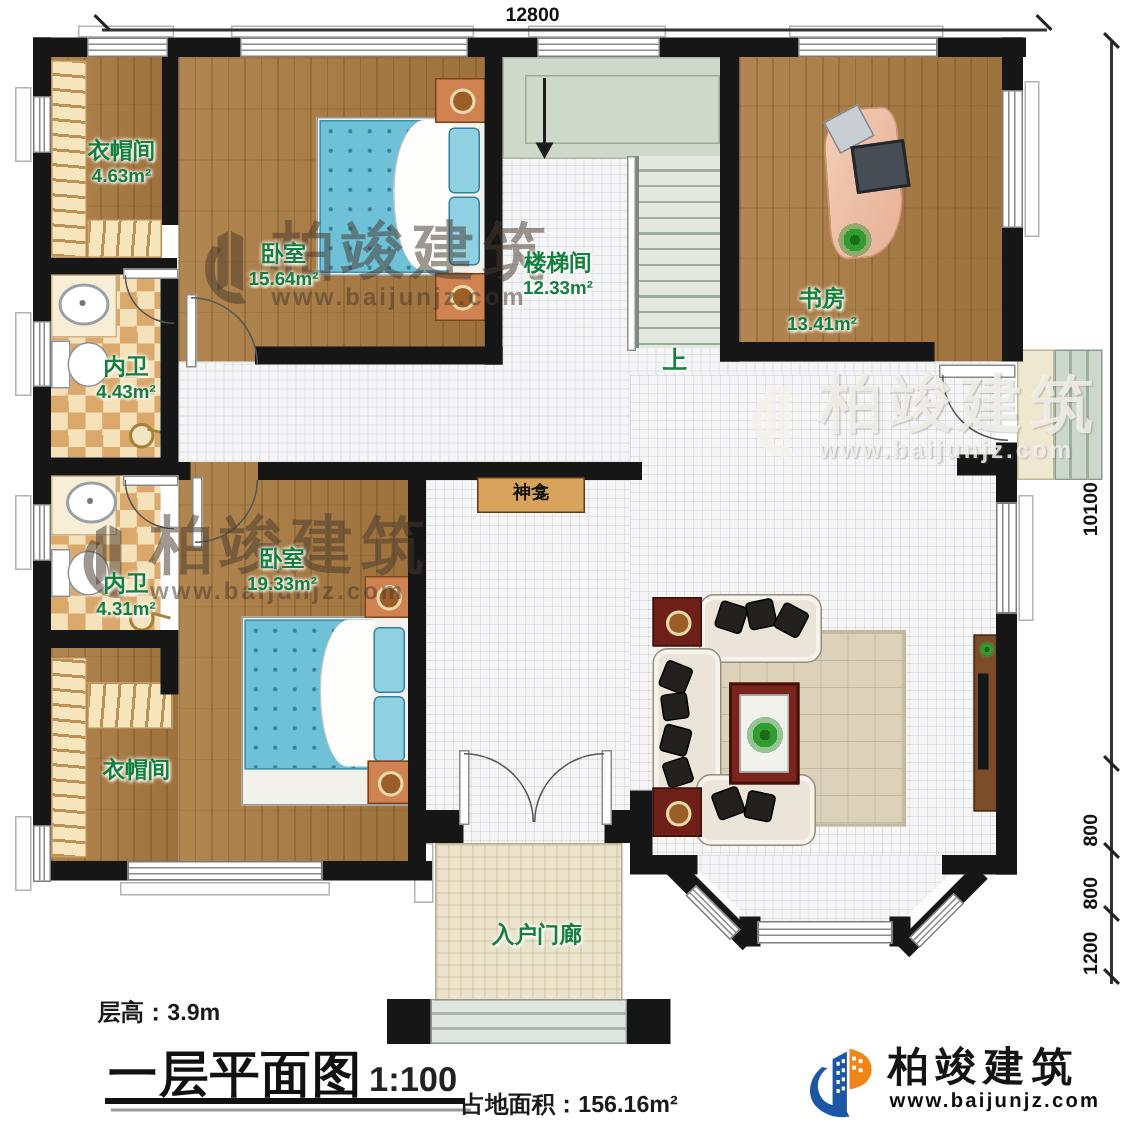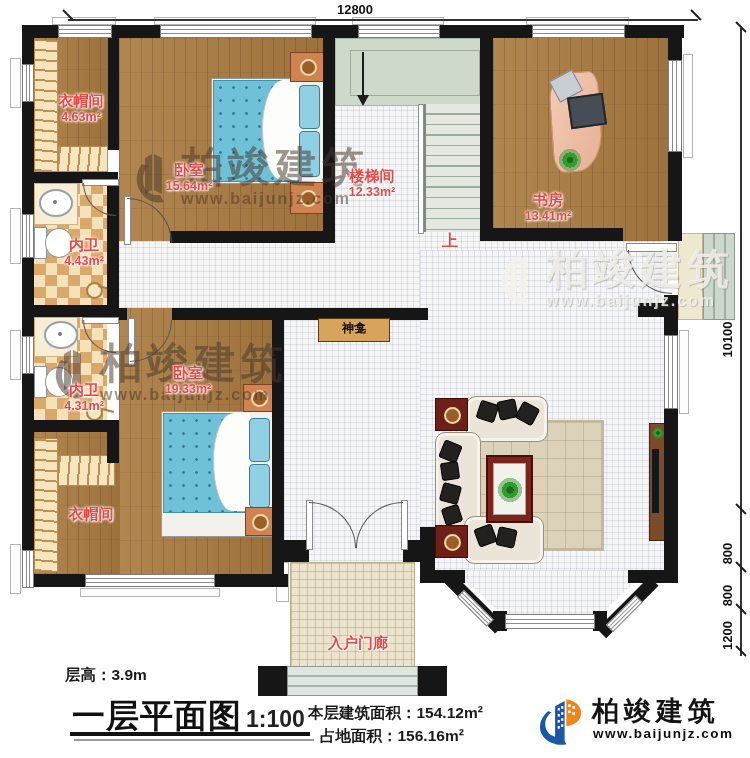--- a/index.html
+++ b/index.html
@@ -47,21 +47,21 @@
   .plantblob{position:absolute;background:radial-gradient(circle,#1a6b1a 0 20%,#2f9e2f 20% 45%,rgba(60,150,60,.5) 45% 65%,transparent 66%);}
   .counter{position:absolute;background:#f8eed6;border:1px solid #cdb384;}
   .oval{position:absolute;background:#fff;border:2px solid #98a0a8;border-radius:50%;}
   .dot{position:absolute;background:#777;border-radius:50%;}
   .tank{position:absolute;background:#fff;border:1px solid #8a929a;}
   .bowl{position:absolute;background:#fff;border:1px solid #8a929a;border-radius:50%;}
   .shring{position:absolute;background:#f3e6c4;border:2px solid #a98136;border-radius:50%;}
   .hose{position:absolute;background:#a98136;height:2px;}
   .leaf{position:absolute;background:#fff;border:1px solid #8a8a8a;}
   .doorarc{position:absolute;box-sizing:border-box;}
-  .rlabel{position:absolute;text-align:center;font-weight:bold;color:#ef4444;line-height:1.18;
+  .rlabel{position:absolute;text-align:center;font-weight:bold;color:#15803d;line-height:1.18;
     text-shadow:0 0 3px #fff,0 0 3px #fff,1px 1px 2px #fff;}
   .rn{display:block;font-size:15px;}
   .ra{display:block;font-size:12.5px;}
   .shrinebox{position:absolute;background:#d8a35b;border:1.5px solid #5a3a1a;text-align:center;
     font-weight:bold;font-size:12px;color:#111;line-height:19px;}
   .dimline{position:absolute;background:#333;}
   .tick{position:absolute;width:14px;height:2px;background:#222;transform:rotate(45deg);}
   .dimtext{position:absolute;font-weight:bold;font-size:13px;color:#111;text-align:center;}
   .vdim{transform:rotate(-90deg);}
   .wm{position:absolute;display:flex;align-items:center;gap:8px;pointer-events:none;}
@@ -307,21 +307,21 @@
       <span class="rn">内卫</span>
       <span class="ra">4.31m²</span>
     </div>
   <div class="rlabel" style="left:138px;top:364px;width:100px">
       <span class="rn">卧室</span>
       <span class="ra">19.33m²</span>
     </div>
   <div class="rlabel" style="left:41px;top:505px;width:100px">
       <span class="rn">衣帽间</span>
     </div>
-  <div class="rlabel" style="left:292px;top:634px;width:132px">
+  <div class="rlabel" style="left:292px;top:615px;width:132px">
       <span class="rn">入户门廊</span>
     </div>
   <div class="rlabel" style="left:438px;top:232px;width:24px;font-size:16px"><span>上</span></div>
 
   <div class="dimline" style="left:68px;top:19px;width:630px;height:2px"></div>
   <div class="tick" style="left:61px;top:14px"></div>
   <div class="tick" style="left:689px;top:14px"></div>
   <div class="dimtext" style="left:320px;top:2px;width:70px">12800</div>
   <div class="dimline" style="left:740px;top:28px;width:2px;height:628px"></div>
   <div class="tick" style="left:734px;top:26px"></div>
@@ -332,22 +332,21 @@
   <div class="dimtext vdim" style="left:700px;top:332px;width:54px">10100</div>
   <div class="dimtext vdim" style="left:706px;top:546px;width:42px">800</div>
   <div class="dimtext vdim" style="left:706px;top:588px;width:42px">800</div>
   <div class="dimtext vdim" style="left:704px;top:628px;width:46px">1200</div>
 
   <div class="tb-text" style="left:65px;top:665px">层高：3.9m</div>
   <div class="tb-title" style="left:72px;top:694px">一层平面图</div>
   <div class="a" style="left:70px;top:732px;width:240px;height:4px;background:#111"></div>
   <div class="a" style="left:74px;top:739px;width:240px;height:2px;background:#9a9a9a"></div>
   <div class="tb-scale" style="left:246px;top:706px">1:100</div>
-  <div class="tb-text" style="left:308px;top:703px">本层建筑面积：154.12m²</div>
-  <div class="tb-text" style="left:320px;top:726px">占地面积：156.16m²</div>
+  <div class="tb-text" style="left:308px;top:726px">占地面积：156.16m²</div>
 
   <svg class="a" style="left:536px;top:690px" width="52" height="60" viewBox="0 0 60 64">
     <path d="M14,22 C4,30 1,44 10,53 C16,59 26,62 35,60 L30,51 C22,53 15,50 12,43 C9,36 11,28 18,23 Z" fill="#1c57a5"></path>
     <polygon points="22,16 33,10 33,56 22,60" fill="#1c57a5"></polygon>
     <path d="M35,8 C46,10 52,16 52,24 C52,32 46,37 37,39 L35,39 Z" fill="#f08619"></path>
     <rect x="25" y="18" width="2.5" height="3" fill="#fff"></rect>
       <rect x="29" y="16" width="2.5" height="3" fill="#fff"></rect>
     <rect x="25" y="25" width="2.5" height="3" fill="#fff"></rect>
       <rect x="29" y="23" width="2.5" height="3" fill="#fff"></rect>
     <rect x="25" y="32" width="2.5" height="3" fill="#fff"></rect>

